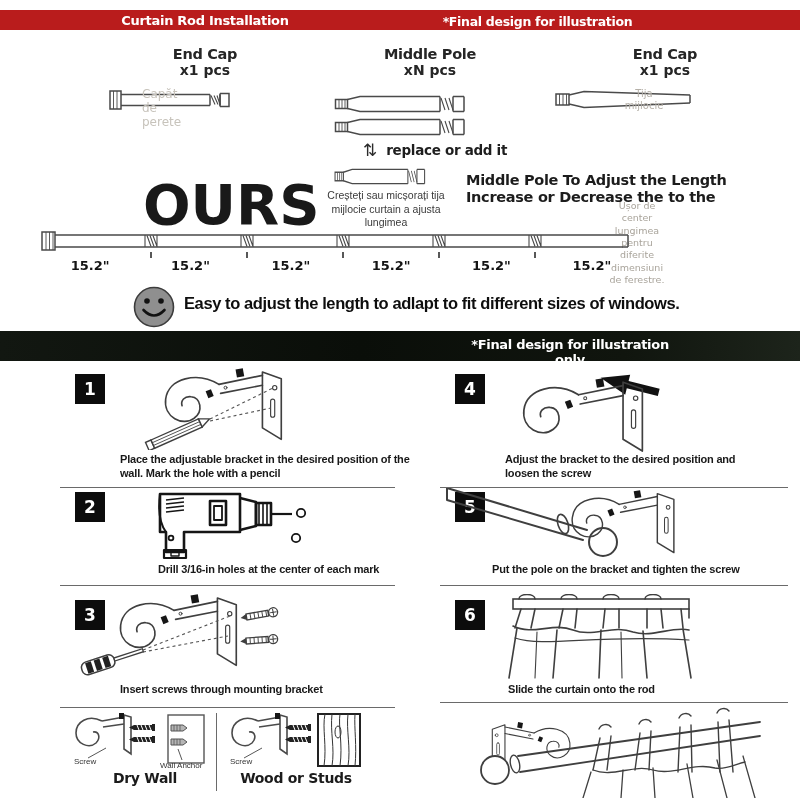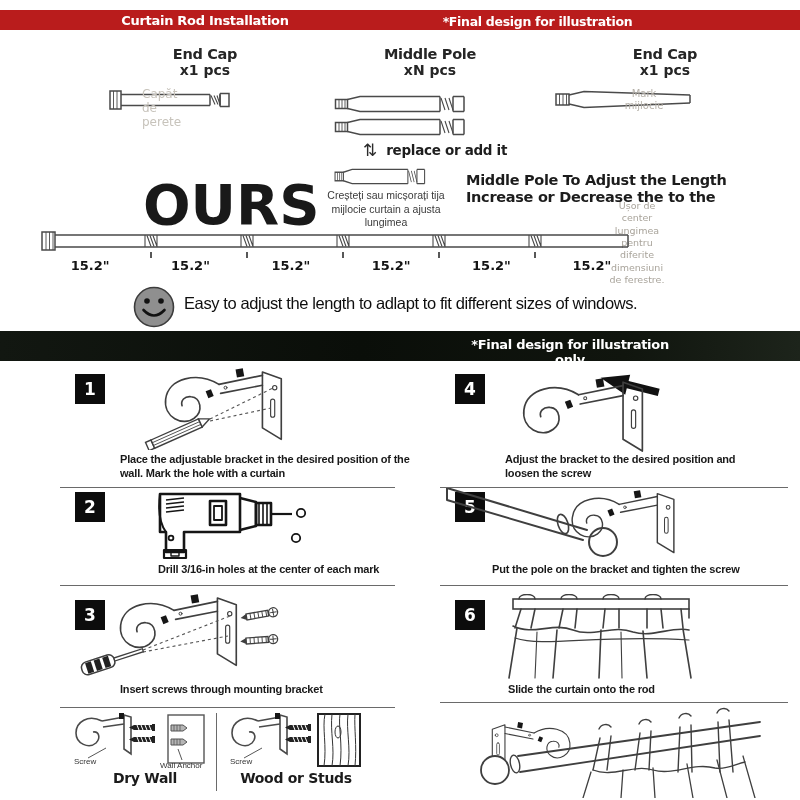--- a/index.html
+++ b/index.html
@@ -29,21 +29,21 @@
            font-size:10.5px;color:#3a3a3a;line-height:1.3;font-family:"Liberation Sans",sans-serif;}
   .headline{position:absolute;left:466px;top:172px;font-size:14.5px;font-weight:800;
             line-height:1.2;color:#1c1c1c;letter-spacing:-0.3px;white-space:nowrap;}
   .side-note{position:absolute;left:606px;top:200px;width:62px;text-align:center;
              font-size:9.5px;color:#a9a49b;line-height:1.3;}
   
   .rod-labels{position:absolute;left:40px;top:258px;width:602px;display:flex;}
   .rod-labels span{flex:1;text-align:center;font-size:13px;font-weight:700;color:#141414;}
   
   .benefit{position:absolute;left:184px;top:294px;font-family:"Liberation Sans",sans-serif;
-           font-size:16.5px;font-weight:400;letter-spacing:-0.4px;white-space:nowrap;color:#0e0e0e;}
+           font-size:16.5px;font-weight:700;letter-spacing:-0.4px;white-space:nowrap;color:#0e0e0e;}
   
   .badge{position:absolute;width:30px;height:30px;background:#0c0c0c;color:#fff;
          display:flex;align-items:center;justify-content:center;font-size:17px;font-weight:700;}
   .caption{position:absolute;font-family:"Liberation Sans",sans-serif;font-size:11px;
            font-weight:700;color:#191919;line-height:1.3;letter-spacing:-0.2px;}
   .nowrap{white-space:nowrap;}
   .hdiv{position:absolute;height:1px;background:#6a6a6a;}
   .vdiv{position:absolute;width:1px;background:#6a6a6a;}
   .wall-label{position:absolute;text-align:center;font-size:14px;font-weight:700;
               letter-spacing:-0.3px;color:#1b1b1b;}
@@ -150,21 +150,21 @@
 
   <svg class="abs" style="left:554px;top:86px;" width="140" height="26" viewBox="0 0 140 26">
     <g fill="none" stroke="#4a4a4a" stroke-width="1.5">
       <rect x="2" y="8" width="13" height="11"></rect>
       <path d="M5.5,8 V19 M9,8 V19 M12.5,8 V19" stroke-width="0.9"></path>
       <path d="M15,9 L30,5.5 L136,9 M15,18 L30,21.5 L136,17"></path>
       <path d="M136,9 V17"></path>
     </g>
   </svg>
   <div class="watermark" style="left:612px;top:88px;width:64px;font-size:10px;text-align:center;color:#b5b0a8;">
-    <div>Mark</div>
+    <div>Tija</div>
     <div>mijlocie</div>
   </div>
 
   <div class="ours">OURS</div>
   <svg class="abs" style="left:334px;top:167px;" width="92" height="19" viewBox="0 0 132 20" preserveAspectRatio="none">
       <use href="#mid-pole"></use>
     </svg>
   <div class="ro-note">Creșteți sau micșorați tija mijlocie curtain a ajusta lungimea</div>
   <div class="headline">
     <div>Middle Pole To Adjust the Length</div>
@@ -223,21 +223,21 @@
       <path d="M85,51 L148,20"></path>
       <path d="M85,53 L146,40"></path>
     </g>
     <g transform="translate(26,72) rotate(-24)" fill="#fff" stroke="#3f3f3f" stroke-width="1.4">
       <rect x="-6" y="0" width="6" height="9"></rect>
       <rect x="0" y="0" width="52" height="9"></rect>
       <path d="M0,3 H52 M0,6 H52" stroke-width="0.8"></path>
       <path d="M52,0 L62,4.5 L52,9 Z"></path>
     </g>
   </svg>
-  <div class="caption" style="left:120px;top:452px;width:292px;">Place the adjustable bracket in the desired position of the wall. Mark the hole with a curtain</div>
+  <div class="caption" style="left:120px;top:452px;width:292px;">Place the adjustable bracket in the desired position of the wall. Mark the hole with a pencil</div>
 
   <svg class="abs" style="left:140px;top:486px;" width="195" height="74" viewBox="0 0 195 74">
     <g fill="none" stroke="#151515" stroke-width="2.6" stroke-linejoin="round">
       <path d="M20,8 H100 V46 H44 L44,66 H26 L26,46 H20 Z"></path>
       <path d="M26,46 C20,38 18,24 20,8" stroke-width="2"></path>
       <rect x="70" y="15" width="16" height="24"></rect>
       <rect x="74" y="20" width="8" height="14" stroke-width="1.8"></rect>
       <path d="M100,12 L116,16 V40 L100,44"></path>
       <rect x="116" y="17" width="15" height="22"></rect>
       <path d="M119,17 V39 M123,17 V39 M127,17 V39" stroke-width="1.6"></path>

